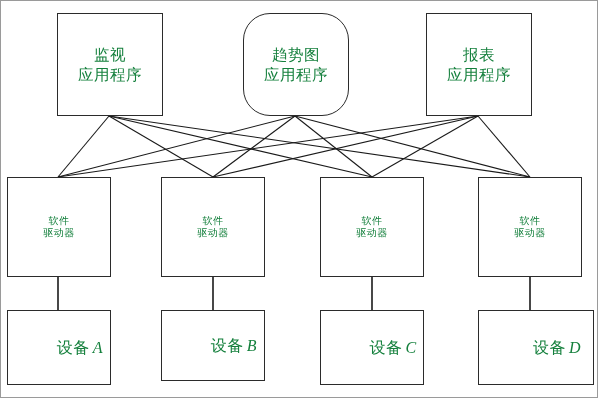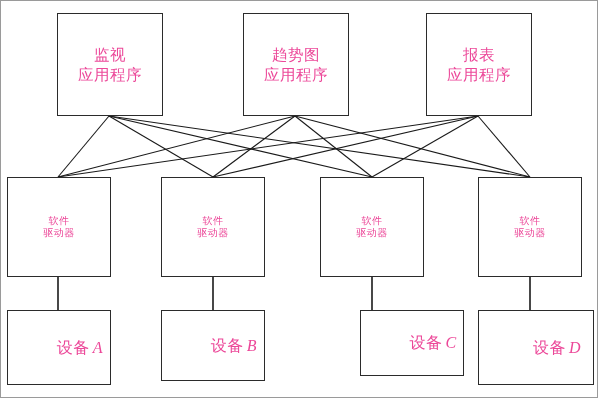--- a/index.html
+++ b/index.html
@@ -38,21 +38,21 @@
   }
   .node {
     position: absolute;
     box-sizing: border-box;
     border: 1.6px solid #2b2b2b;
     background: #ffffff;
     display: flex;
     align-items: center;
     justify-content: center;
     text-align: center;
-    color: #ec4899;
+    color: #15803d;
     line-height: 1.24;
     letter-spacing: 0.5px;
   }
   .node .lines {
     display: block;
   }
   .node .lines span {
     display: block;
     white-space: nowrap;
   }
@@ -104,21 +104,21 @@
       </g>
   </svg>
 
   <div class="node app-node" id="app1" style="left: 57px; top: 13px; width: 106px; height: 103px;">
     <div class="lines">
       <span>监视</span>
       <span>应用程序</span>
     </div>
   </div>
 
-  <div class="node app-node" id="app2" style="left: 243px; top: 13px; width: 106px; height: 103px;">
+  <div class="node app-node" id="app2" style="left: 243px; top: 13px; width: 106px; height: 103px; border-radius: 27px;">
     <div class="lines">
       <span>趋势图</span>
       <span>应用程序</span>
     </div>
   </div>
 
   <div class="node app-node" id="app3" style="left: 426px; top: 13px; width: 106px; height: 103px;">
     <div class="lines">
       <span>报表</span>
       <span>应用程序</span>
@@ -158,21 +158,21 @@
       <span>设备</span><span class="dev-tag">A</span>
     </div>
   </div>
 
   <div class="node device-node" id="devB" style="left: 161px; top: 310px; width: 104px; height: 71px;">
     <div class="dev-label">
       <span>设备</span><span class="dev-tag">B</span>
     </div>
   </div>
 
-  <div class="node device-node" id="devC" style="left: 320px; top: 310px; width: 104px; height: 66px; margin-left: 40px;">
+  <div class="node device-node" id="devC" style="left: 320px; top: 310px; width: 104px; height: 75px;">
     <div class="dev-label">
       <span>设备</span><span class="dev-tag">C</span>
     </div>
   </div>
 
   <div class="node device-node" id="devD" style="left: 478px; top: 310px; width: 116px; height: 75px;">
     <div class="dev-label">
       <span>设备</span><span class="dev-tag">D</span>
     </div>
   </div>

